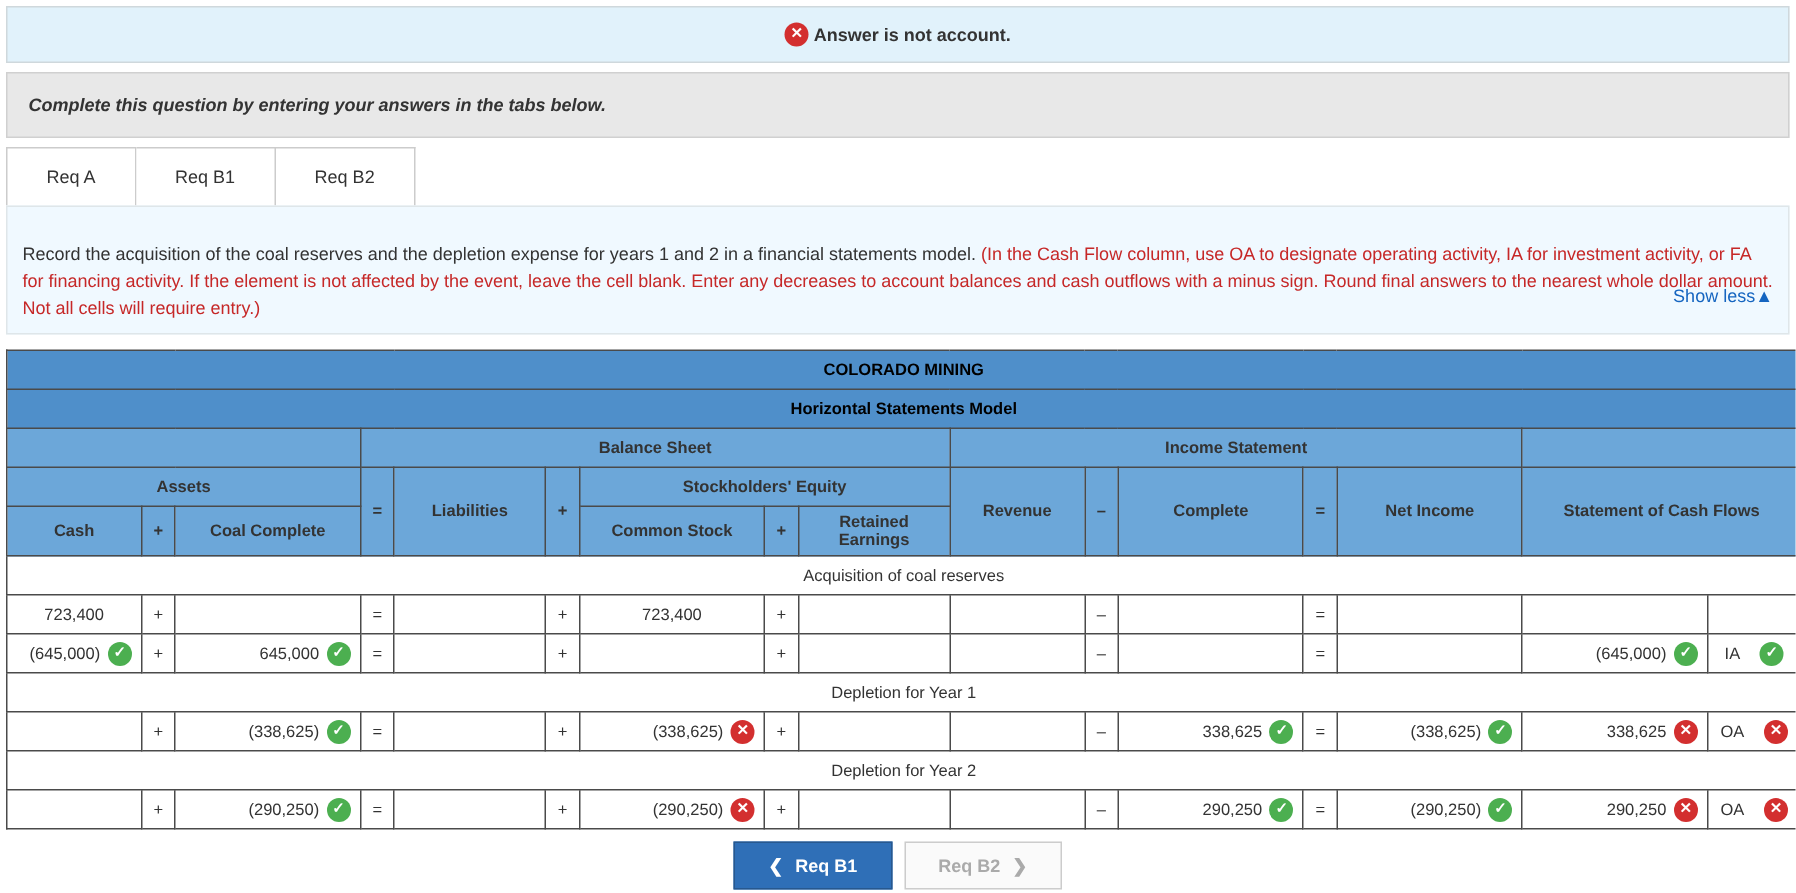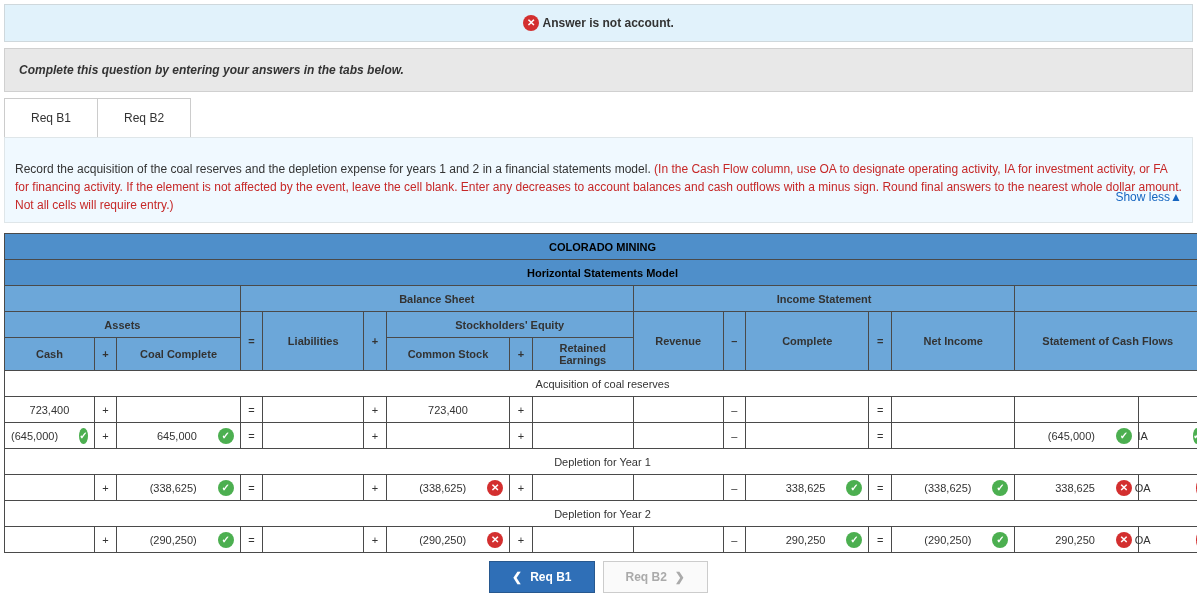--- a/index.html
+++ b/index.html
@@ -78,21 +78,21 @@
     font-size:11px;
     text-align:center;
     vertical-align:middle;
     height:26px;
   }
   table.grid thead th { font-weight:bold; }
   .hdr-blue { background:#6ca7d9; }
   .hdr-blue-dark { background:#4f8fca; color:#000; }
   .row-label { text-align:left; padding-left:6px; }
   .val { text-align:right; padding-right:6px; }
-  .with-icon { display:flex; align-items:center; justify-content:flex-end; gap:21px; }
+  .with-icon { display:flex; align-items:center; justify-content:flex-end; gap:5px; }
   .with-icon .t { flex:1; text-align:right; }
   .navbtns { display:flex; gap:8px; justify-content:center; margin-top:8px; }
   .btn {
     padding:8px 22px;
     font-size:12px;
     font-weight:bold;
     border:1px solid;
     cursor:pointer;
     display:inline-flex; align-items:center; gap:8px;
   }
@@ -106,20 +106,21 @@
 <div class="banner">
   <span class="icon-circle icon-x">✕</span>
   &nbsp;<span>Answer is not account.</span>
 </div>
 
 <div class="instr">
   <span>Complete this question by entering your answers in the tabs below.</span>
 </div>
 
 <div class="tabs">
+  <div class="tab">Req A</div>
   <div class="tab">Req B1</div>
   <div class="tab active">Req B2</div>
 </div>
 
 <div class="panel">
   <div class="text">
     <span>Record the acquisition of the coal reserves and the depletion expense for years 1 and 2 in a financial statements model. </span>
     <span class="red">(In the Cash Flow column, use OA to designate operating activity, IA for investment activity, or FA for financing activity. If the element is not affected by the event, leave the cell blank. Enter any decreases to account balances and cash outflows with a minus sign. Round final answers to the nearest whole dollar amount. Not all cells will require entry.)</span>
   </div>
   <span class="showless">

